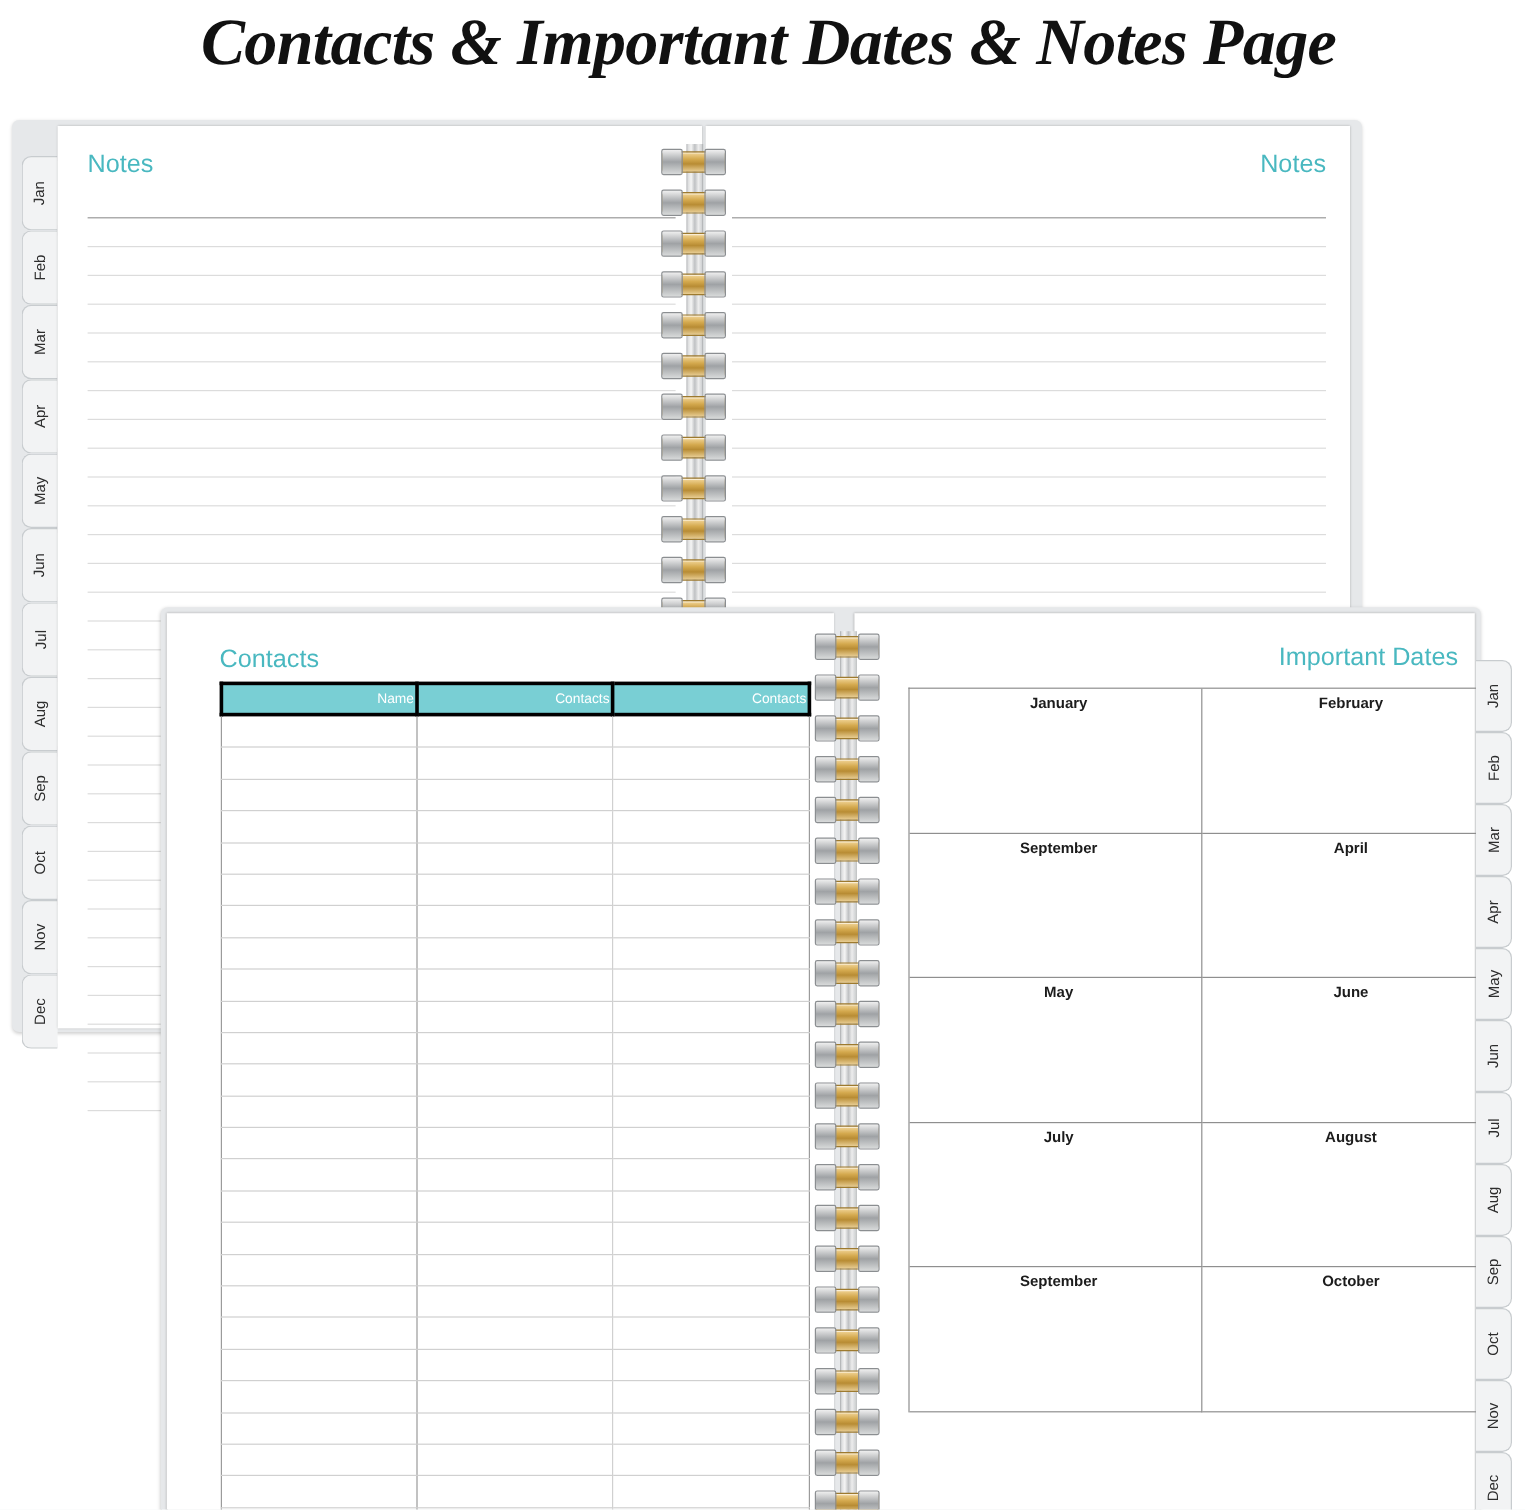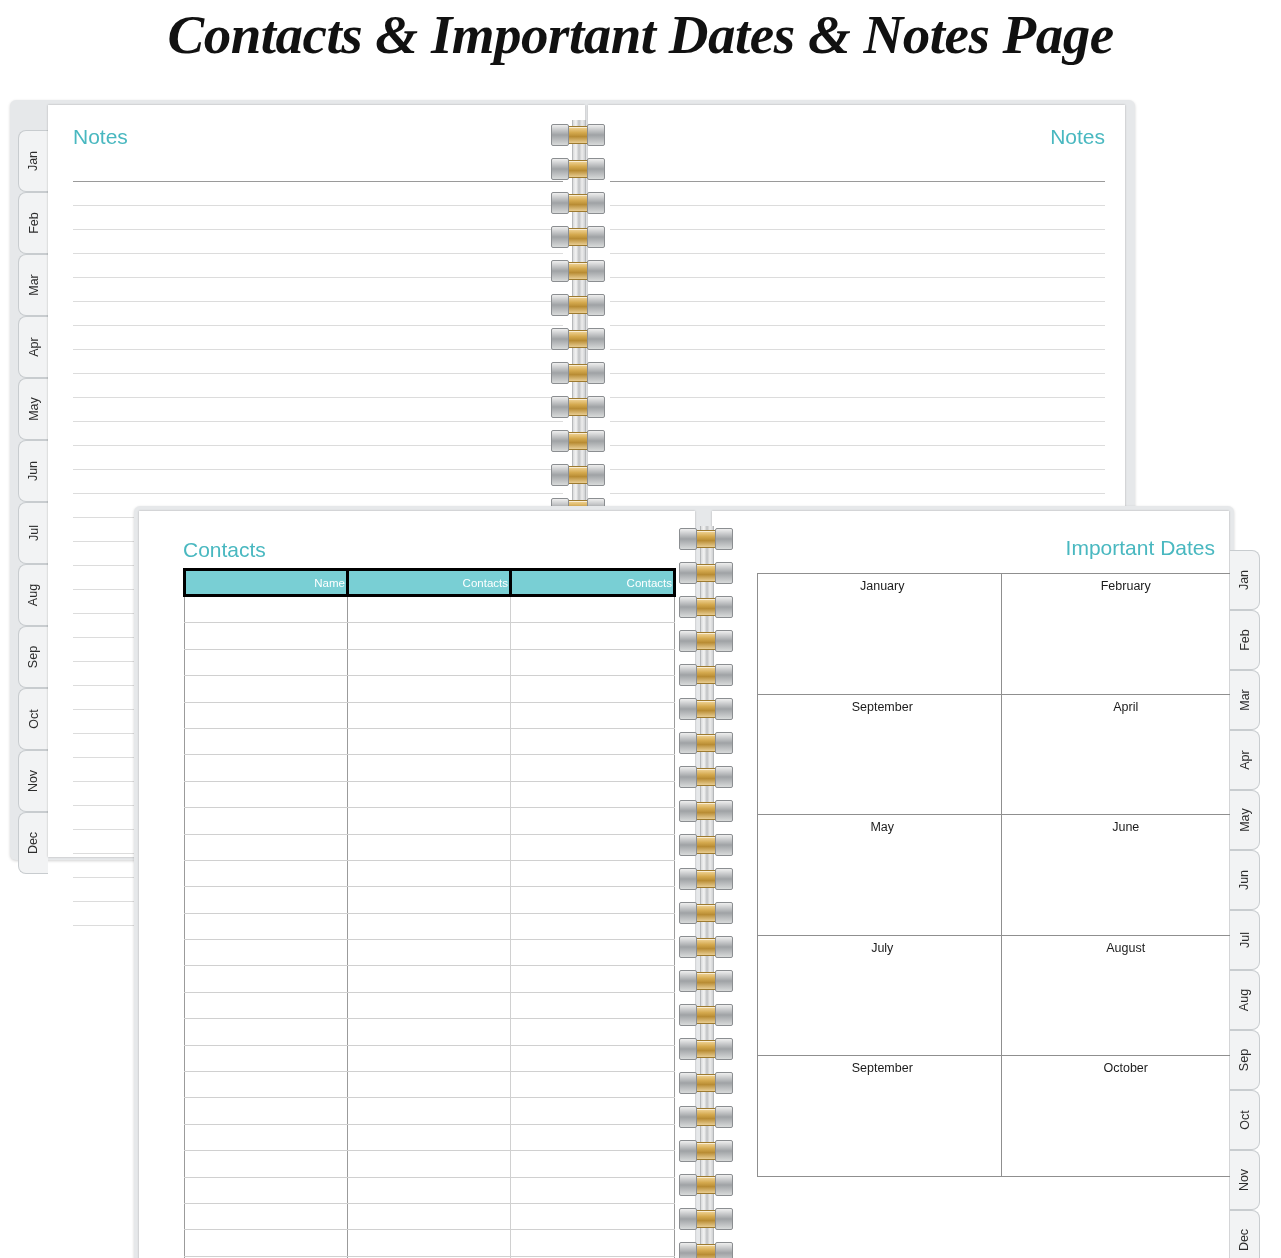--- a/index.html
+++ b/index.html
@@ -175,20 +175,21 @@
     border-top: 1px solid #8f8f8f;
     border-left: 1px solid #8f8f8f;
   }
   .dates-cell {
     border-right: 1px solid #8f8f8f;
     border-bottom: 1px solid #8f8f8f;
     font-size: 12.5px;
     color: #1c1c1c;
     padding: 5px 0 0 6px;
     box-sizing: border-box;
+    font-weight: bold;
   }
 </style>
 </head>
 <body>
 
 <div class="page-title">Contacts &amp; Important Dates &amp; Notes Page</div>
 
 <div class="spread" style="left:10px; top:100px; width:1125px; height:760px;">
 
   <div class="tabs tabs-left" style="left:8px; top:30px; width:30px;">

